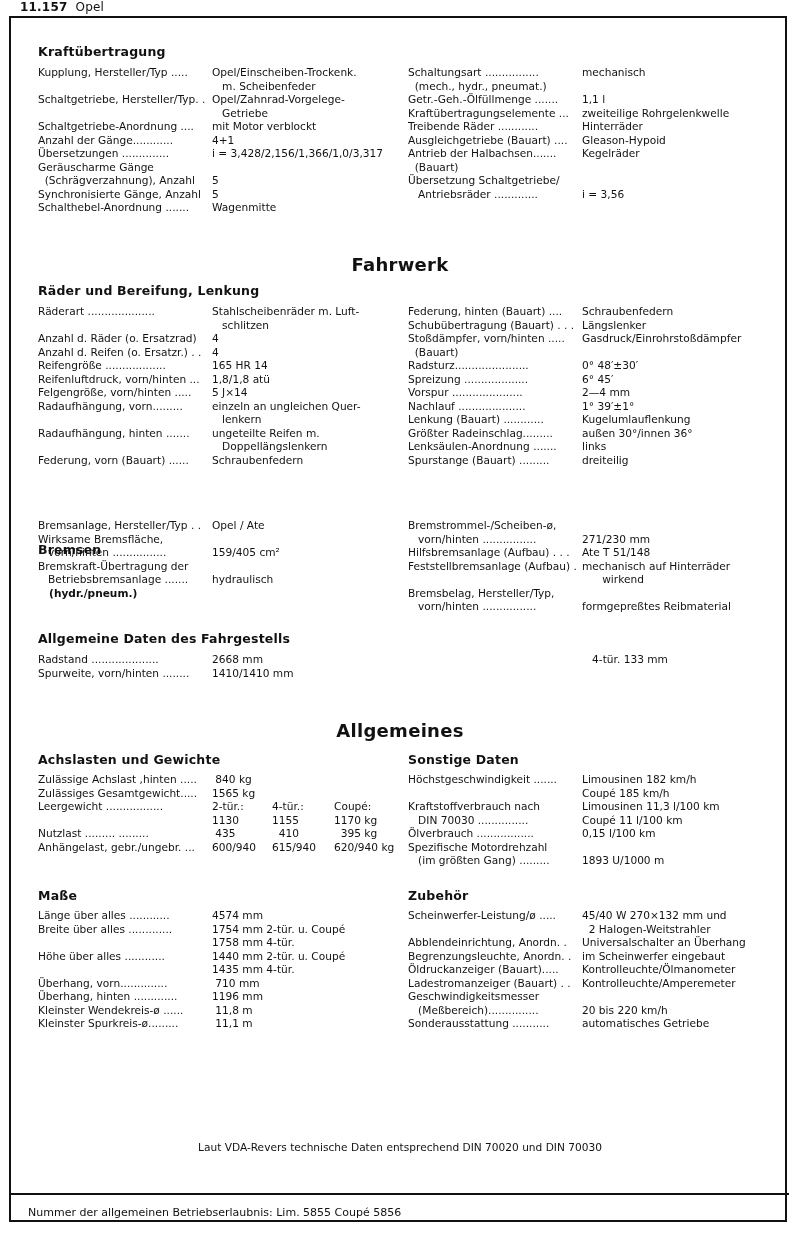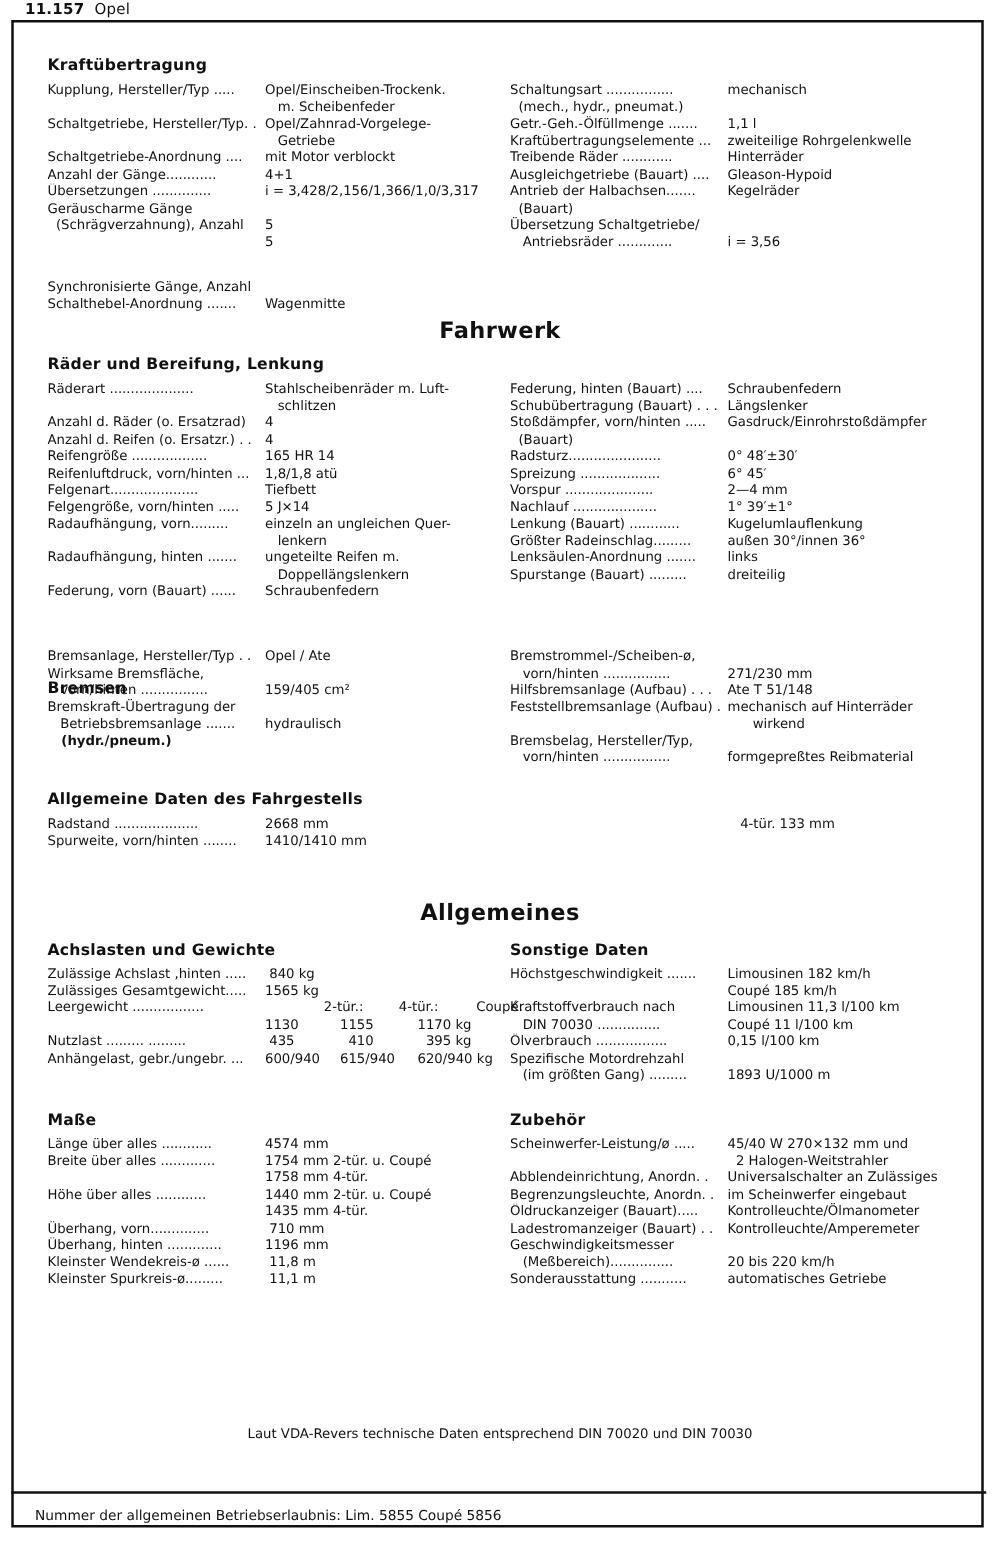--- a/index.html
+++ b/index.html
@@ -67,21 +67,21 @@
     </div>
     <div class="row">
       <span class="lbl" style="width: auto; overflow: visible; white-space: pre;">Geräuscharme Gänge</span>
       <span class="val"></span>
     </div>
     <div class="row">
       <span class="lbl" style="white-space: pre;">  (Schrägverzahnung), Anzahl</span>
       <span class="val">5</span>
     </div>
     <div class="row">
-      <span class="lbl" style="white-space: pre; margin-top: 36px;">Synchronisierte Gänge, Anzahl</span>
+      <span class="lbl" style="white-space: pre;">Synchronisierte Gänge, Anzahl</span>
       <span class="val">5</span>
     </div>
     <div class="row">
       <span class="lbl" style="white-space: pre;">Schalthebel-Anordnung .......</span>
       <span class="val">Wagenmitte</span>
     </div>
   </div>
 <div class="col" style="left:408px; top:66px;">
     <div class="row">
       <span class="lbl" style="white-space: pre;">Schaltungsart ................</span>
@@ -144,24 +144,20 @@
       <span class="lbl" style="white-space: pre;">Anzahl d. Reifen (o. Ersatzr.) . .</span>
       <span class="val">4</span>
     </div>
     <div class="row">
       <span class="lbl" style="white-space: pre;">Reifengröße ..................</span>
       <span class="val">165 HR 14</span>
     </div>
     <div class="row">
       <span class="lbl" style="white-space: pre;">Reifenluftdruck, vorn/hinten ...</span>
       <span class="val">1,8/1,8 atü</span>
-    </div>
-    <div class="row">
-      <span class="lbl" style="white-space: pre;">Felgenart.....................</span>
-      <span class="val">Tiefbett</span>
     </div>
     <div class="row">
       <span class="lbl" style="white-space: pre;">Felgengröße, vorn/hinten .....</span>
       <span class="val">5 J×14</span>
     </div>
     <div class="row">
       <span class="lbl" style="white-space: pre;">Radaufhängung, vorn.........</span>
       <span class="val">einzeln an ungleichen Quer-</span>
     </div>
     <div class="row">
@@ -319,21 +315,21 @@
       <span class="c4" style="white-space: pre;"></span>
     </div>
     <div class="row">
       <span class="c1" style="white-space: pre;">Zulässiges Gesamtgewicht.....</span>
       <span class="c2" style="white-space: pre;">1565 kg</span>
       <span class="c3" style="white-space: pre;"></span>
       <span class="c4" style="white-space: pre;"></span>
     </div>
     <div class="row">
       <span class="c1" style="white-space: pre;">Leergewicht .................</span>
-      <span class="c2" style="white-space: pre; margin-left: 47px;">2-tür.:</span>
+      <span class="c2" style="white-space: pre;">2-tür.:</span>
       <span class="c3" style="white-space: pre;">4-tür.:</span>
       <span class="c4" style="white-space: pre;">Coupé:</span>
     </div>
     <div class="row">
       <span class="c1" style="white-space: pre;"></span>
       <span class="c2" style="white-space: pre;">1130</span>
       <span class="c3" style="white-space: pre;">1155</span>
       <span class="c4" style="white-space: pre;">1170 kg</span>
     </div>
     <div class="row">
@@ -427,21 +423,21 @@
     <div class="row">
       <span class="lbl" style="white-space: pre;">Scheinwerfer-Leistung/ø .....</span>
       <span class="val">45/40 W 270×132 mm und</span>
     </div>
     <div class="row">
       <span class="lbl" style="white-space: pre;"></span>
       <span class="val">  2 Halogen-Weitstrahler</span>
     </div>
     <div class="row">
       <span class="lbl" style="white-space: pre;">Abblendeinrichtung, Anordn. .</span>
-      <span class="val">Universalschalter an Zulässiges</span>
+      <span class="val">Universalschalter an Überhang</span>
     </div>
     <div class="row">
       <span class="lbl" style="white-space: pre;">Begrenzungsleuchte, Anordn. .</span>
       <span class="val">im Scheinwerfer eingebaut</span>
     </div>
     <div class="row">
       <span class="lbl" style="white-space: pre;">Öldruckanzeiger (Bauart).....</span>
       <span class="val">Kontrolleuchte/Ölmanometer</span>
     </div>
     <div class="row">

